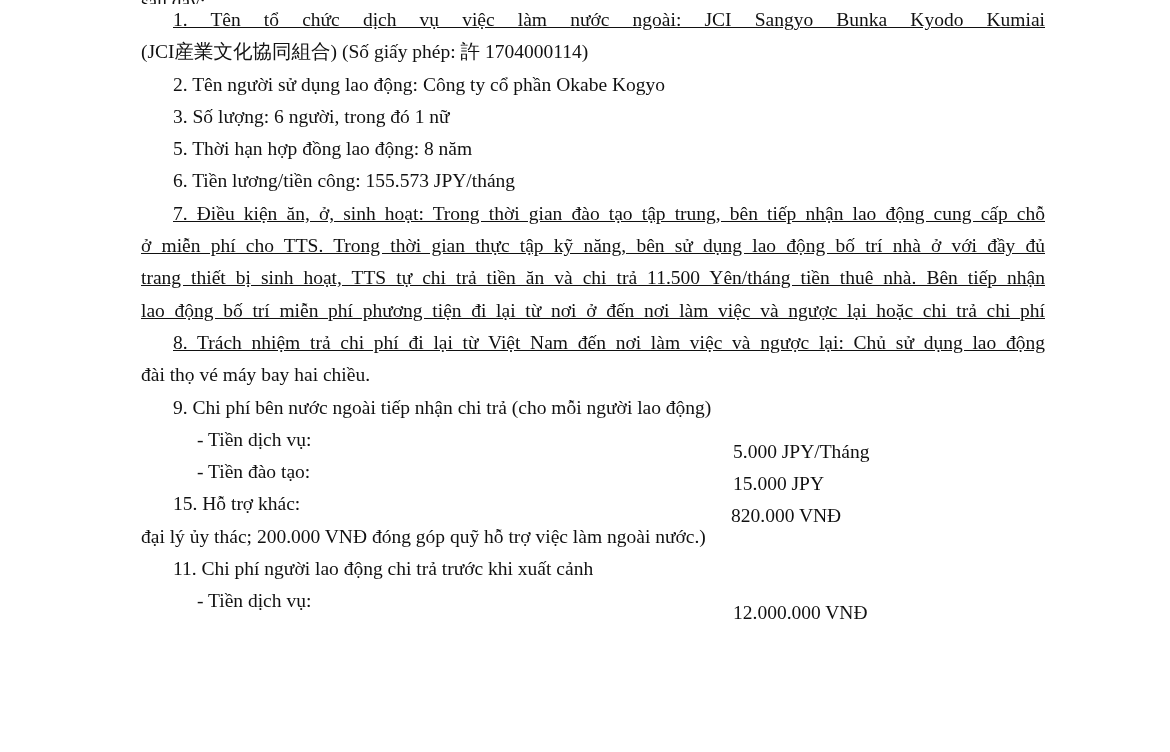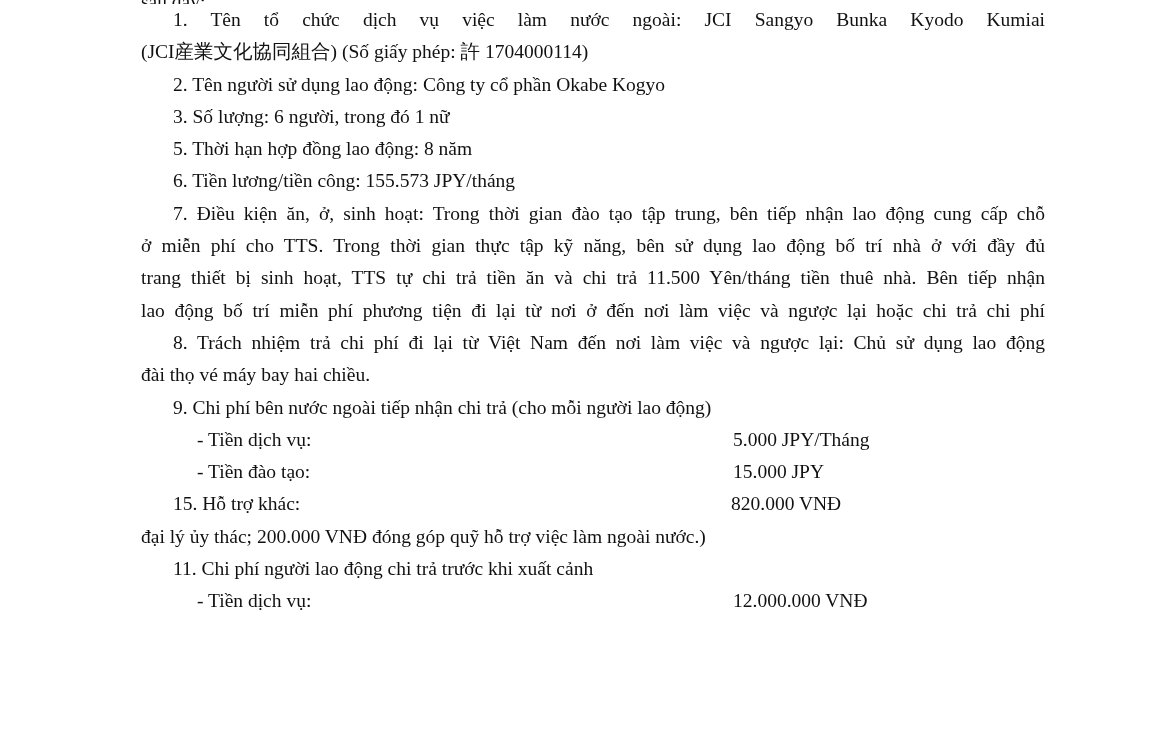--- a/index.html
+++ b/index.html
@@ -31,29 +31,30 @@
   .indent2 { padding-left: 56px; }
   .row {
     position: relative;
     height: 32.3px;
     line-height: 32.3px;
     white-space: nowrap;
   }
   .row .val {
     position: absolute;
     left: 592px;
-    top: 0;
+    top: 12px;
   }
   .row .val.shift { left: 590px; }
   .jline {
     display: block;
     text-align: justify;
     text-align-last: justify;
     height: 32.3px;
     line-height: 32.3px;
+    text-decoration: underline;
   }
   .lline {
     display: block;
     height: 32.3px;
     line-height: 32.3px;
     white-space: nowrap;
   }
   .clip-top {
     height: 18px;
     line-height: 32.3px;

